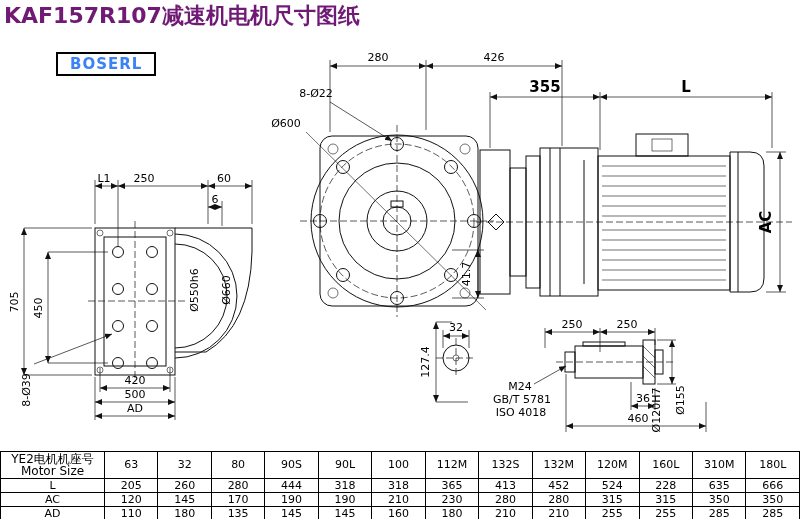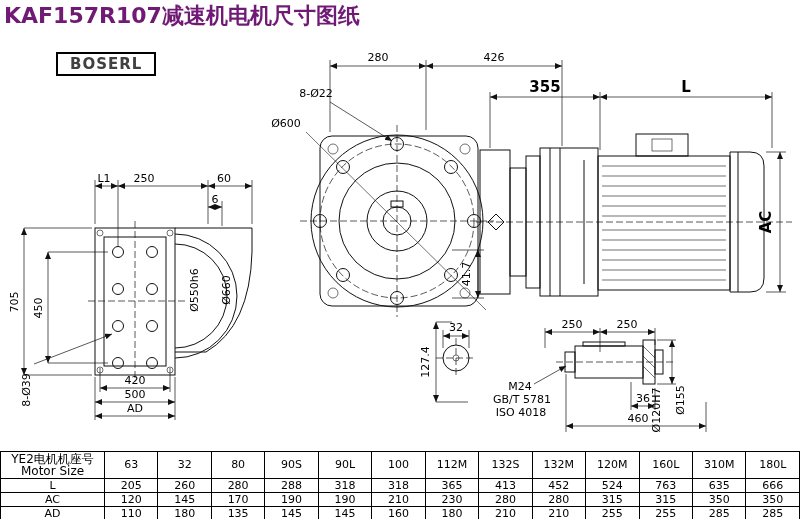--- a/index.html
+++ b/index.html
@@ -1,20 +1,20 @@
 <!DOCTYPE html>
 <html><head>
 <meta charset="utf-8">
 <style>
   html,body{margin:0;padding:0;background:#fff;}
   body{width:800px;height:519px;position:relative;overflow:hidden;
        font-family:"DejaVu Sans","Liberation Sans",sans-serif;color:#000;}
   .title{position:absolute;top:1px;left:4px;font-size:22px;font-weight:bold;color:#701a75;white-space:nowrap;}
   .logo{position:absolute;top:52px;left:56px;border:2px solid #000;padding:1px 12px;
-        color:#404040;font-weight:bold;font-size:15px;letter-spacing:1px;background:#fff;}
+        color:#3b82f6;font-weight:bold;font-size:15px;letter-spacing:1px;background:#fff;}
   svg.drawing{position:absolute;left:0;top:0;}
   .s{stroke:#111;stroke-width:1;fill:none;}
   .thin{stroke:#111;stroke-width:.6;fill:none;}
   .sd{stroke:#111;stroke-width:.7;fill:none;stroke-dasharray:7 3;}
   .ext{stroke:#111;stroke-width:.7;fill:none;}
   text{font-size:11px;fill:#000;text-anchor:middle;}
   .tb{font-size:15px;font-weight:bold;}
   .dim-table{position:absolute;left:0;top:451px;width:800px;border-collapse:collapse;
              table-layout:fixed;text-align:center;font-size:11px;background:#fff;}
   .dim-table td{border:1px solid #000;padding:0;height:13px;line-height:13px;overflow:hidden;}
@@ -259,28 +259,28 @@
         <td data-name="motor-size-cell">120M</td>
         <td data-name="motor-size-cell">160L</td>
         <td data-name="motor-size-cell">310M</td>
         <td data-name="motor-size-cell">180L</td>
       </tr>
       <tr data-name="table-row-L">
         <td data-name="row-label-cell">L</td>
         <td data-name="dim-value-cell">205</td>
         <td data-name="dim-value-cell">260</td>
         <td data-name="dim-value-cell">280</td>
-        <td data-name="dim-value-cell">288</td>
+        <td data-name="dim-value-cell">444</td>
         <td data-name="dim-value-cell">318</td>
         <td data-name="dim-value-cell">318</td>
         <td data-name="dim-value-cell">365</td>
         <td data-name="dim-value-cell">413</td>
         <td data-name="dim-value-cell">452</td>
         <td data-name="dim-value-cell">524</td>
-        <td data-name="dim-value-cell">763</td>
+        <td data-name="dim-value-cell">228</td>
         <td data-name="dim-value-cell">635</td>
         <td data-name="dim-value-cell">666</td>
       </tr>
       <tr data-name="table-row-AC">
         <td data-name="row-label-cell">AC</td>
         <td data-name="dim-value-cell">120</td>
         <td data-name="dim-value-cell">145</td>
         <td data-name="dim-value-cell">170</td>
         <td data-name="dim-value-cell">190</td>
         <td data-name="dim-value-cell">190</td>

